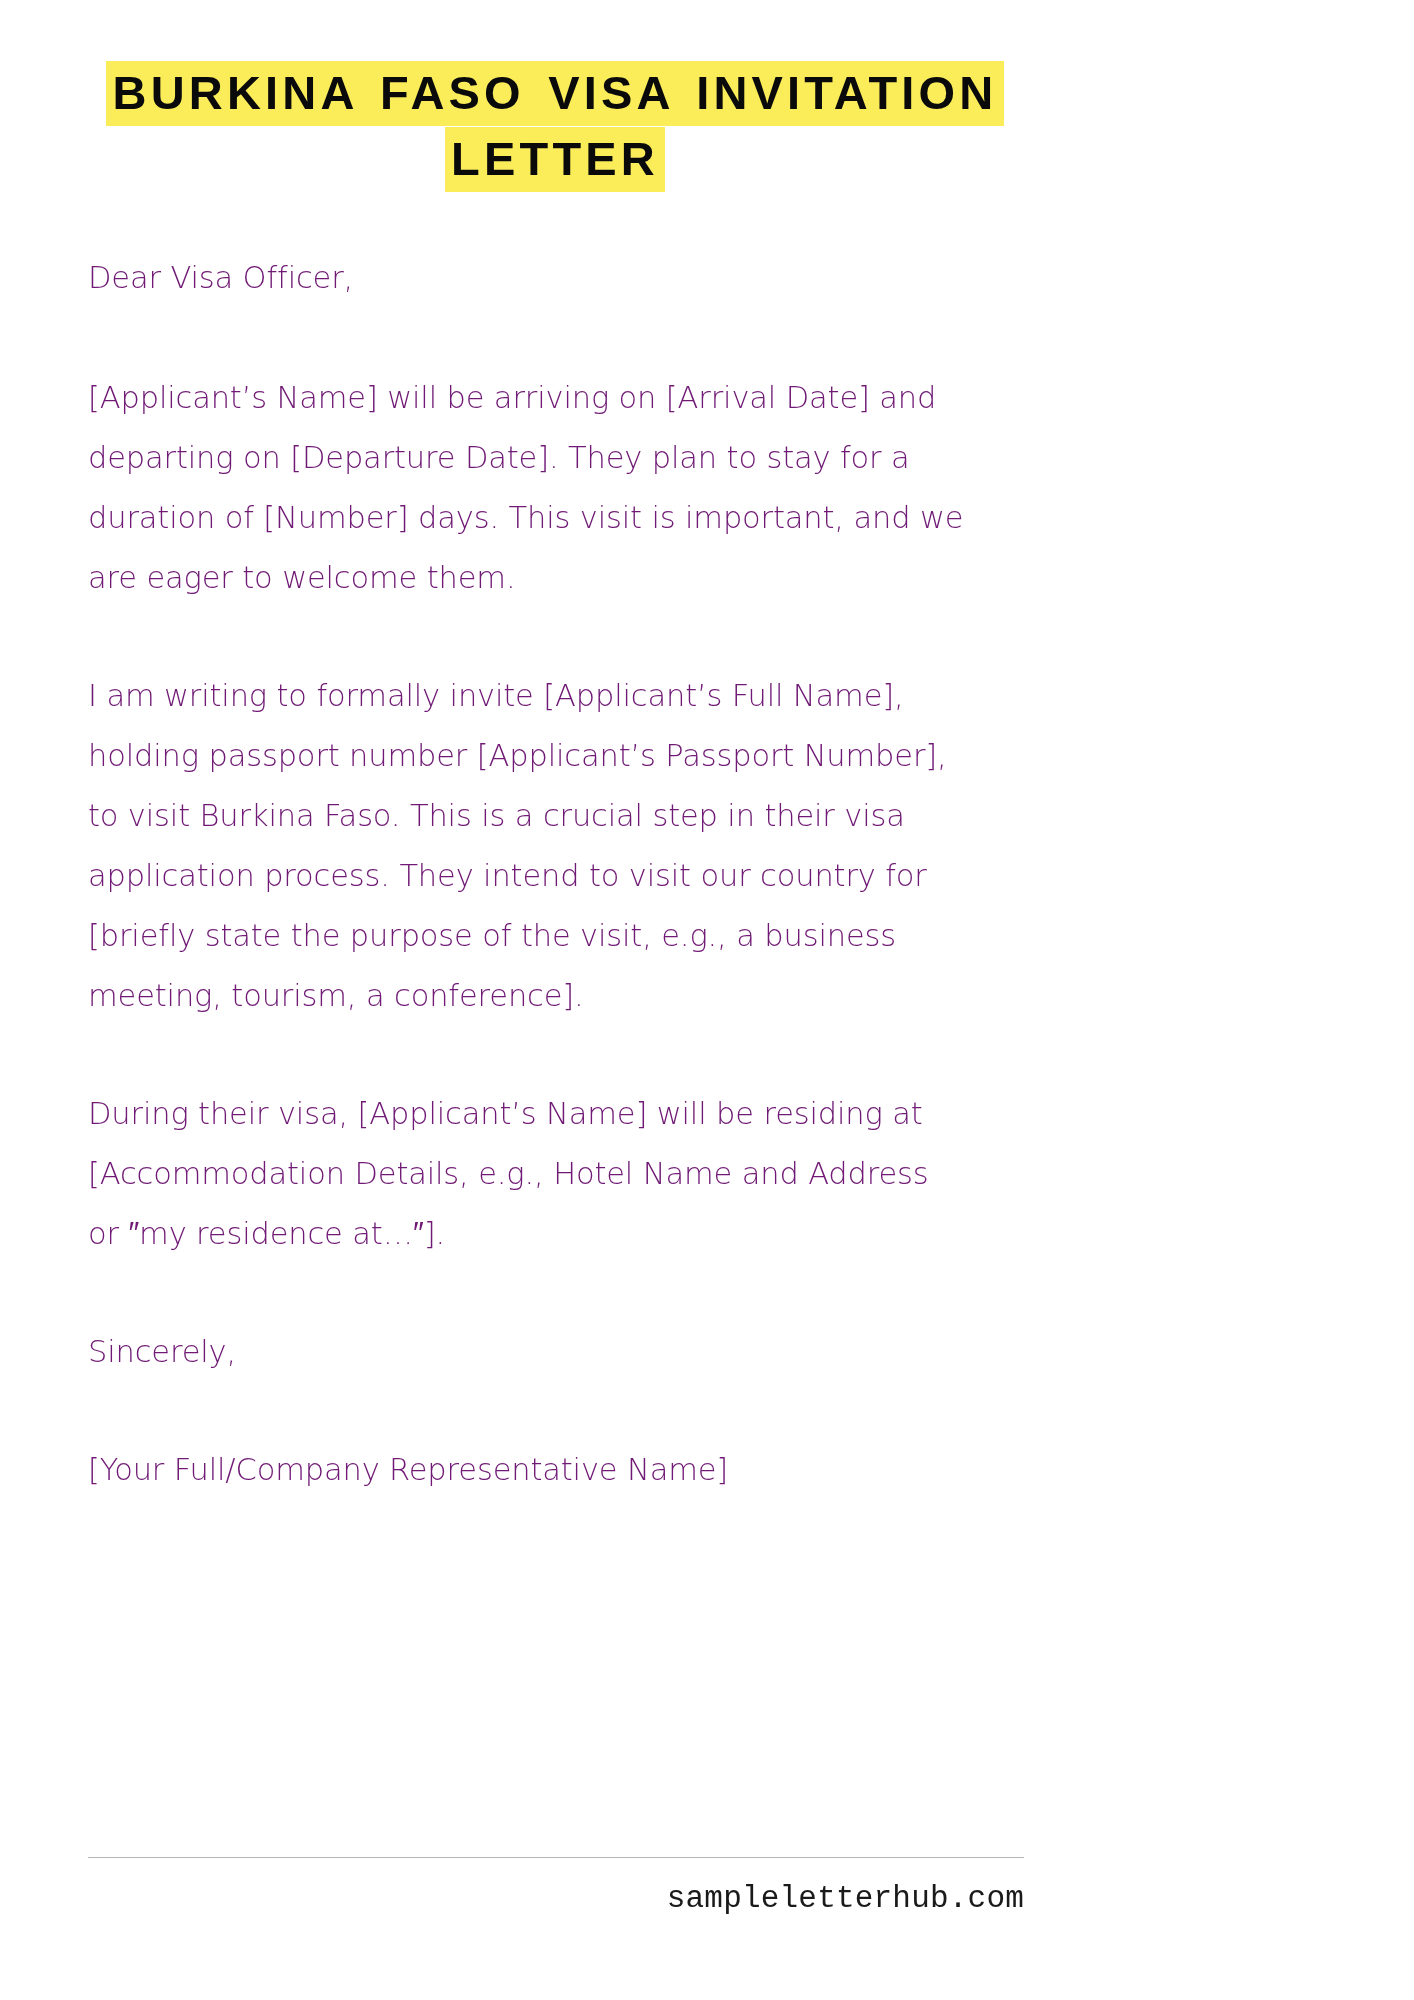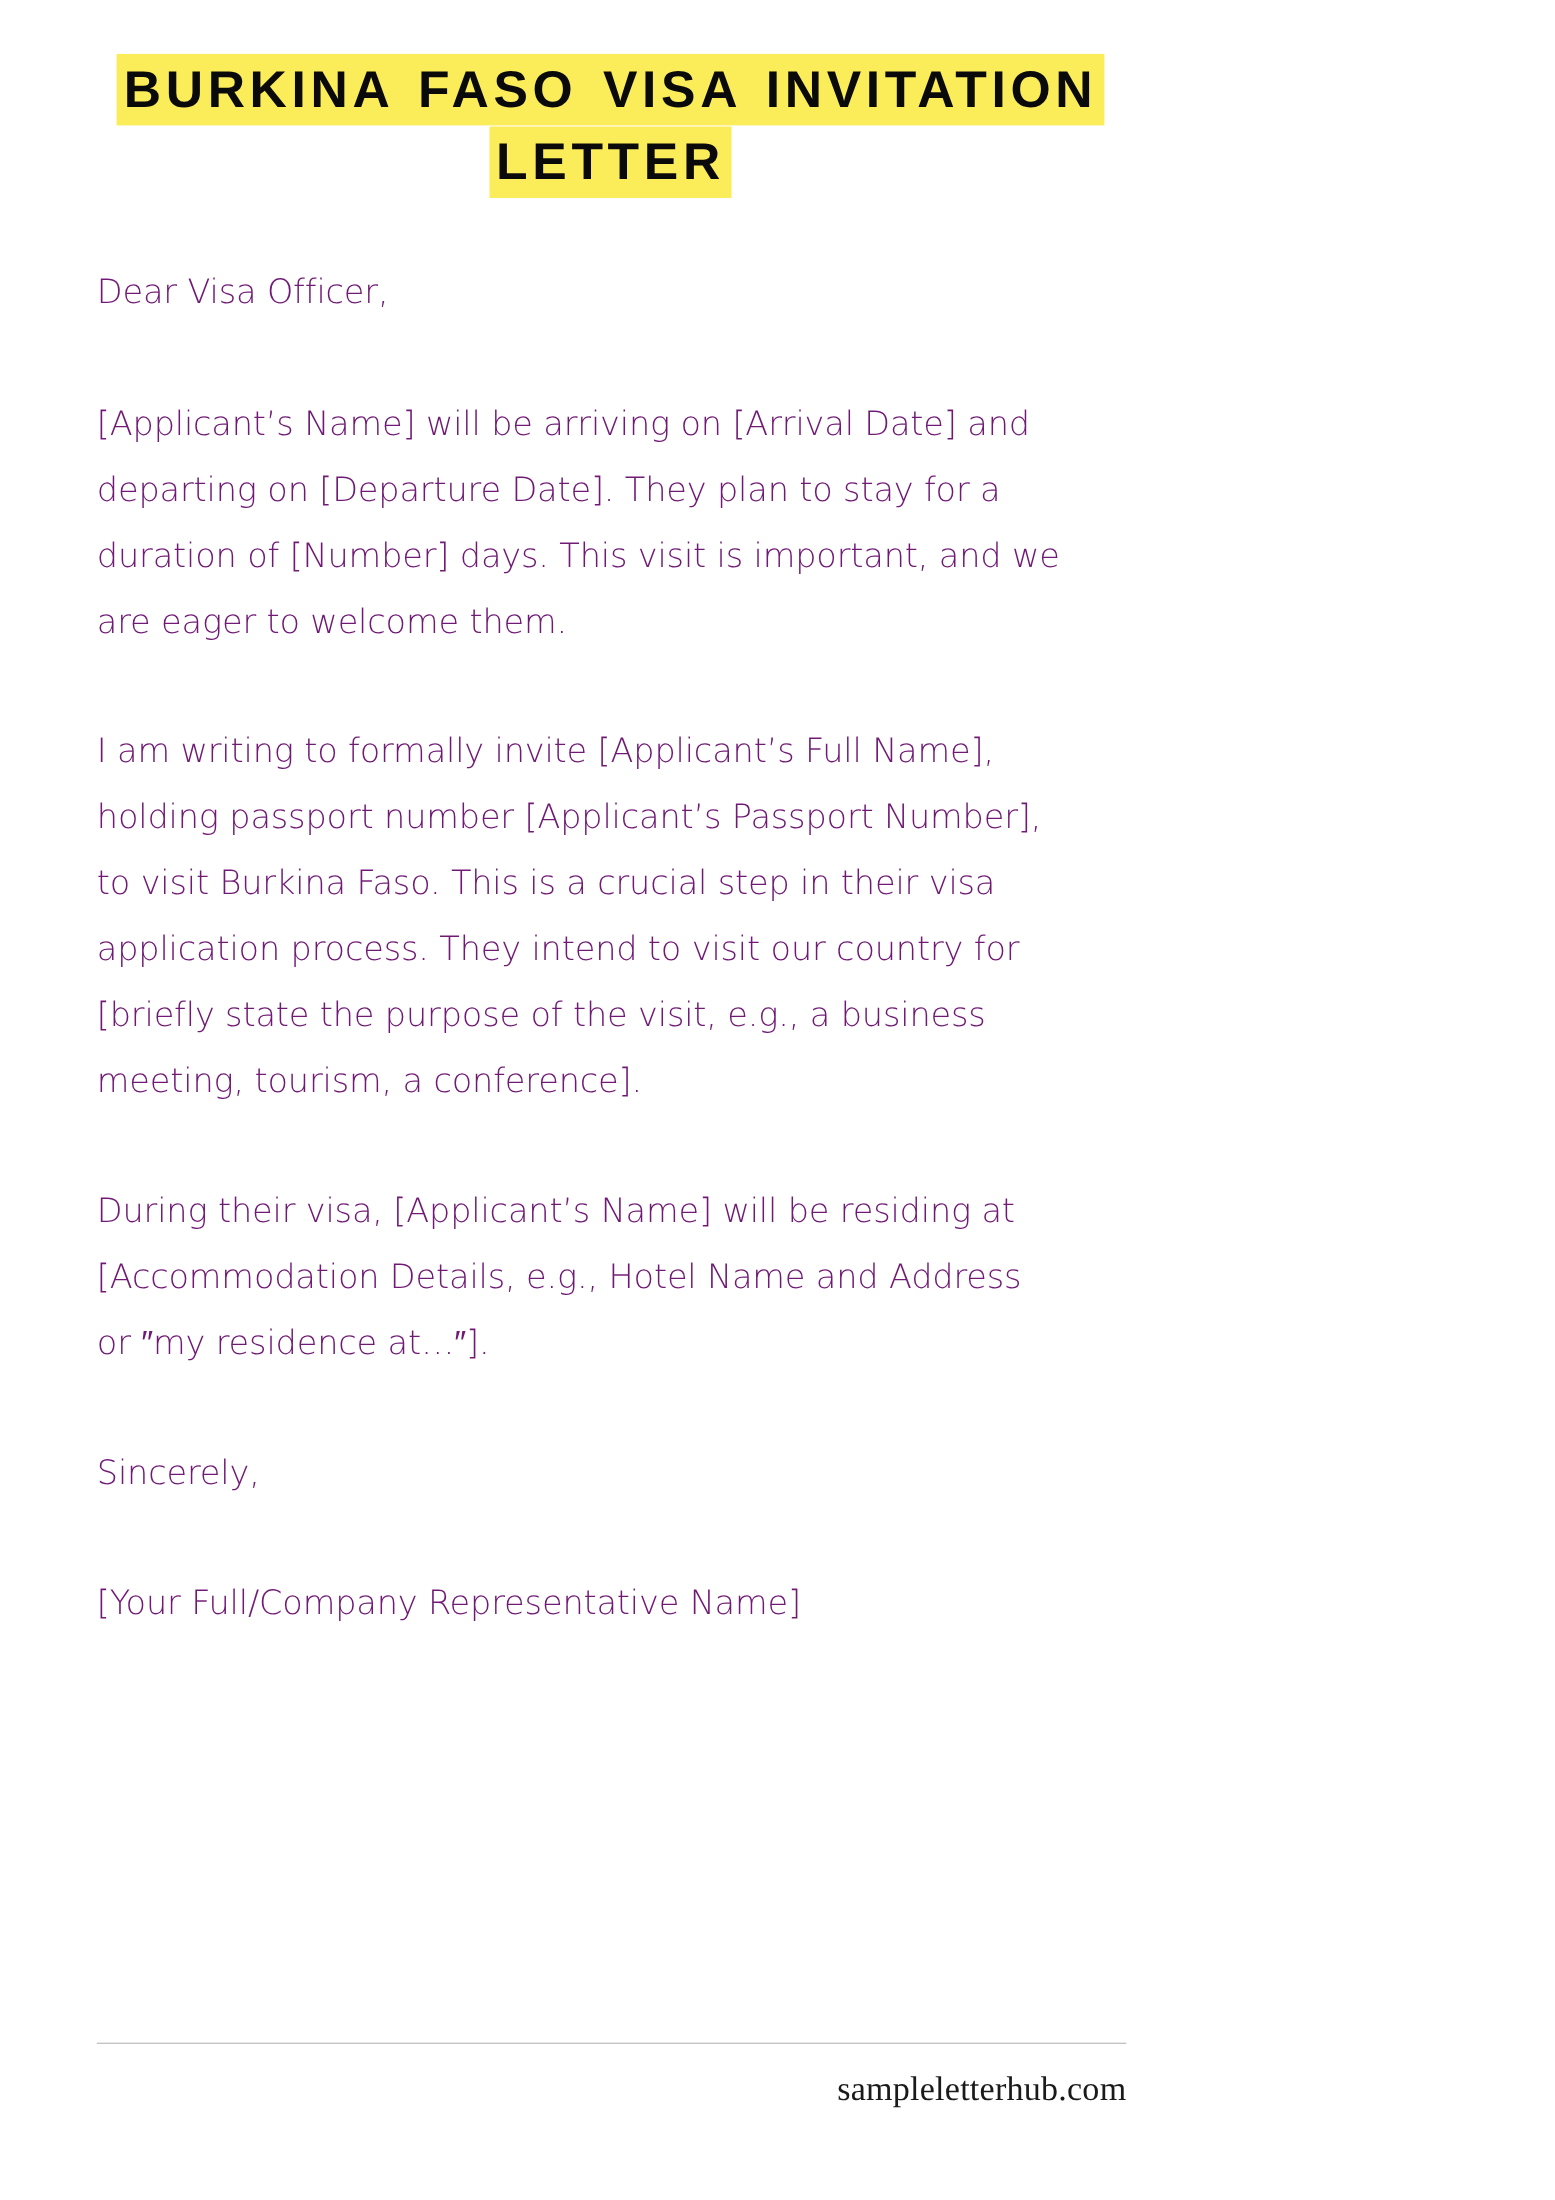--- a/index.html
+++ b/index.html
@@ -17,21 +17,21 @@
     overflow: hidden;
   }
   .sheet {
     position: absolute;
     left: 0;
     top: 0;
     width: 1110px;
     height: 2000px;
     background: #ffffff;
     box-sizing: border-box;
-    padding: 0 88px;
+    padding: 12px 88px;
   }
 
   
   .title-wrap {
     padding-top: 48px;
     text-align: center;
   }
   .doc-title {
     margin: 0;
     font-family: "Liberation Sans Narrow", "Liberation Sans", sans-serif;
@@ -76,21 +76,21 @@
     width: 936px;
     height: 1px;
     background: #b5b5b5;
   }
   .footer-brand {
     position: absolute;
     left: 88px;
     top: 1878px;
     width: 936px;
     text-align: right;
-    font-family: Liberation Serif, serif;
+    font-family: Liberation Mono, monospace;
     font-size: 31px;
     line-height: 42px;
     color: #1a1a1a;
     letter-spacing: 0.2px;
   }
 </style>
 </head>
 <body>
 
 <div class="page">

